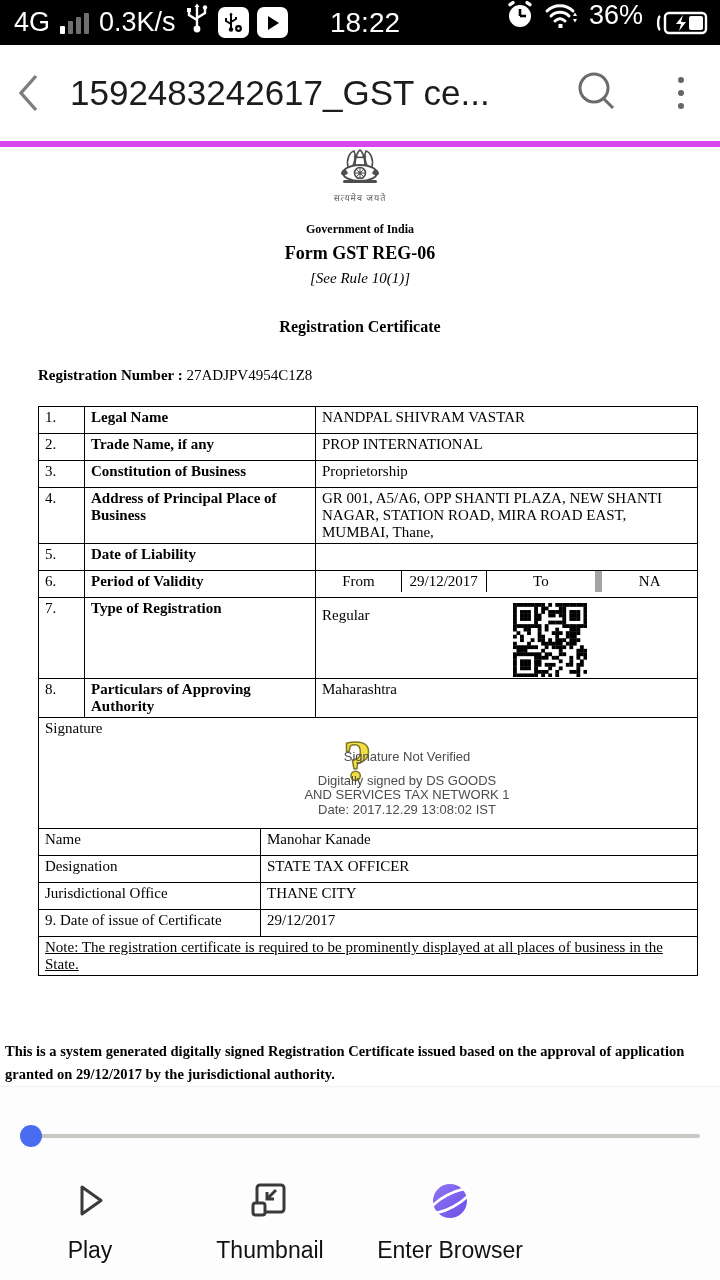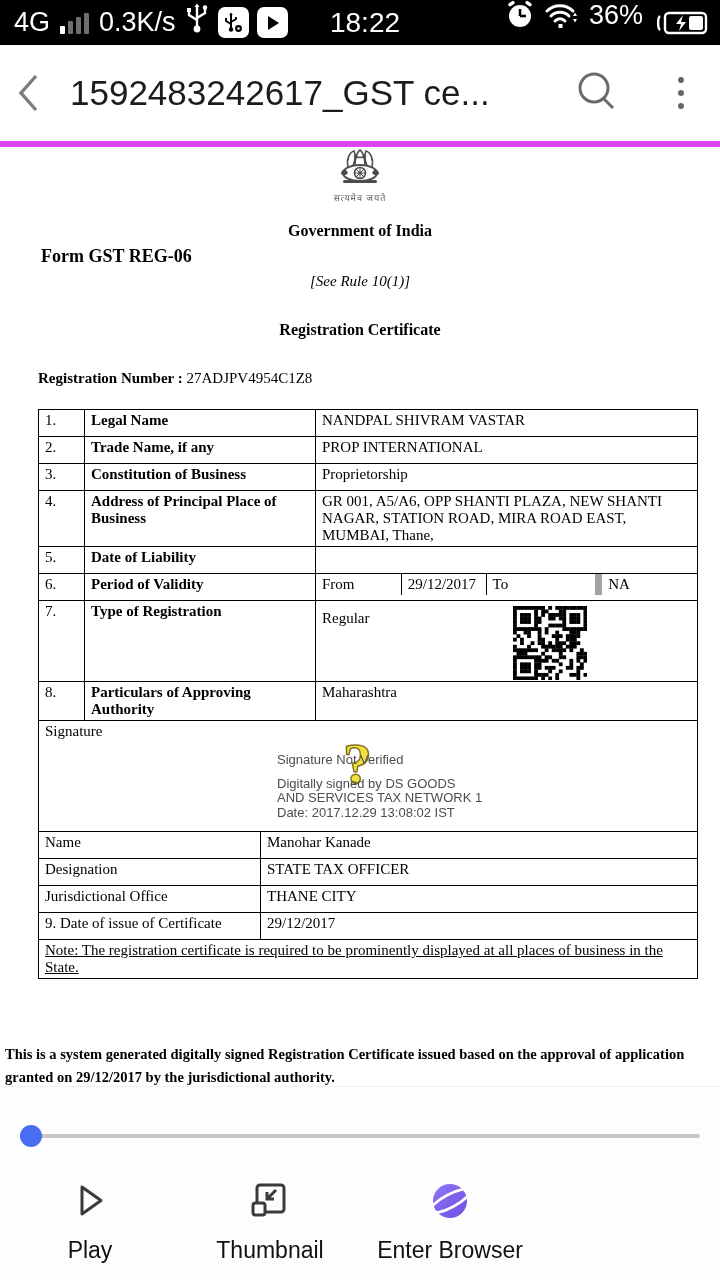--- a/index.html
+++ b/index.html
@@ -30,39 +30,39 @@
   .tb-back { width:56px; height:56px; display:flex; align-items:center; justify-content:center; }
   .tb-search { position:absolute; right:100px; }
   .tb-menu { position:absolute; right:36px; display:flex; flex-direction:column; gap:7px; }
   .tb-menu i { width:6px; height:6px; border-radius:50%; background:#666; }
 
   
   .docarea { position:absolute; top:148px; left:0; width:720px; height:938px; background:#fff;
              font-family:"Liberation Serif", serif; color:#000; }
   .emblem-wrap { text-align:center; padding-top:1px; }
   .emblem-caption { font-size:9px; color:#555; letter-spacing:1px; margin-top:-2px; }
-  .h-gov { text-align:center; font-weight:bold; font-size:16px; margin-top:18px; }
-  .h-form { text-align:left; font-weight:bold; font-size:18px; margin-top:6px;margin-left:41px; }
+  .h-gov { text-align:center; font-weight:bold; font-size:12px; margin-top:18px; }
+  .h-form { text-align:center; font-weight:bold; font-size:18px; margin-top:6px; }
   .h-rule { text-align:center; font-style:italic; font-size:15px; margin-top:6px; }
   .h-cert { text-align:center; font-weight:bold; font-size:16px; margin-top:31px; }
   .regline { margin:31px 0 0 38px; font-size:15px; }
   .regline b { font-weight:bold; }
 
   table.cert { border-collapse:collapse; margin-left:38px; width:659px; table-layout:fixed;
                font-size:15px; }
   table.cert td { border:1px solid #000; padding:2px 6px; vertical-align:top; overflow:hidden; }
   td.cnum { text-align:left; padding-left:12px; }
   td.clabel { font-weight:bold; }
   .subrow { display:flex; height:100%; }
   .subrow > div { padding:2px 6px; }
   table.cert tr { height:27px; }
   tr.addr { height:46px; }
   tr.qr-row { height:84px; }
   tr.sig-row { height:114px; }
-  td.nopad { padding:0 !important; }
+  td.nopad { padding:0 !important;text-align:center; }
   .sigcell { position:relative; width:100%; height:110px; }
   .siglabel { position:absolute; top:2px; left:6px; font-size:15px; }
   .sigblock { position:absolute; left:238px; top:32px; width:260px;
               font-family:"Liberation Sans", sans-serif; font-size:13px; color:#4d4d4d;
               line-height:14.5px; }
   .signv { margin-bottom:9px; }
   .qmark { position:absolute; left:66px; top:4px; font-size:58px; font-weight:bold;
            color:#f2df37; -webkit-text-stroke:1.5px #7a6f1d; z-index:0; opacity:.95;
            font-family:"Liberation Serif", serif; }
   .sigblock span { position:relative; z-index:1; }

